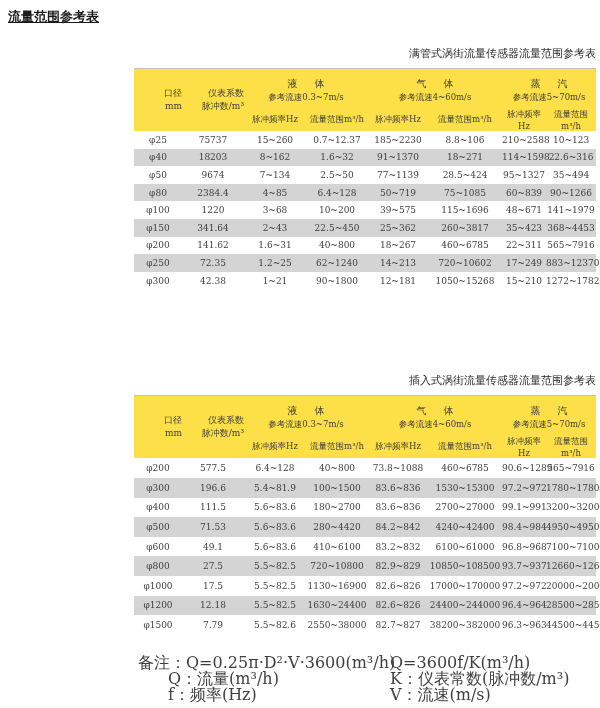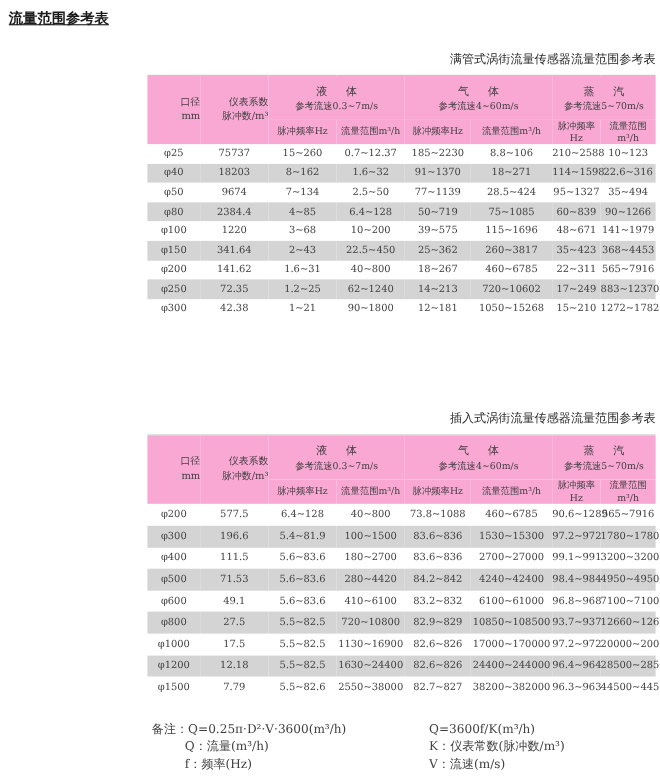--- a/index.html
+++ b/index.html
@@ -31,21 +31,21 @@
   }
   table {
     width:100%;
     border-collapse:collapse;
     table-layout:fixed;
     font-family:"DejaVu Serif", serif;
     font-size:9px;
     color:#3f3f3f;
   }
   thead th {
-    background:#f9a8d4;
+    background:#fde047;
     font-weight:normal;
     padding:0;
     vertical-align:middle;
     border-top:1px solid #c3c3c3;
   }
   thead tr.sub-row th { border-top:none; height:20px; font-size:8.5px; }
   .hdr-two-line { line-height:13px; font-size:9px;text-align:right; }
   .group-name {
     font-size:10px;
     letter-spacing:7px;
@@ -60,21 +60,21 @@
     height:17.6px;
     padding:0;
     white-space:nowrap;
     overflow:visible;
   }
   .tb2 tbody td { height:19.6px; }
   tbody tr:nth-child(even) td { background:#d4d4d4; }
   .notes {
     margin:20px 0 0 138px;
     font-family:"DejaVu Serif", serif;
-    font-size:11px;
+    font-size:16px;
     color:#3f3f3f;
     display:flex;
   }
   .notes-left { width:252px; }
   .note-line { line-height:16px; height:16px; white-space:nowrap; }
   .note-first { display:flex; }
   .notes-left .note-indent { padding-left:30px; }
 </style>
 </head>
 <body>

